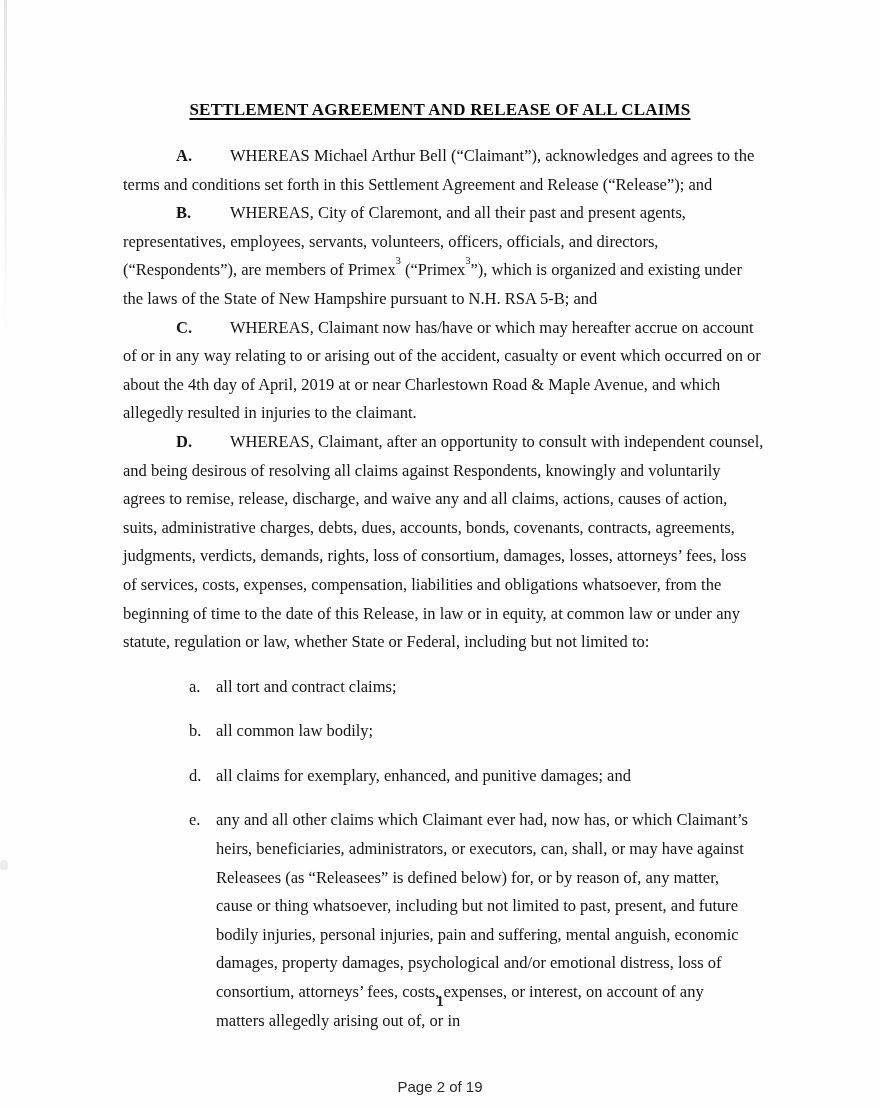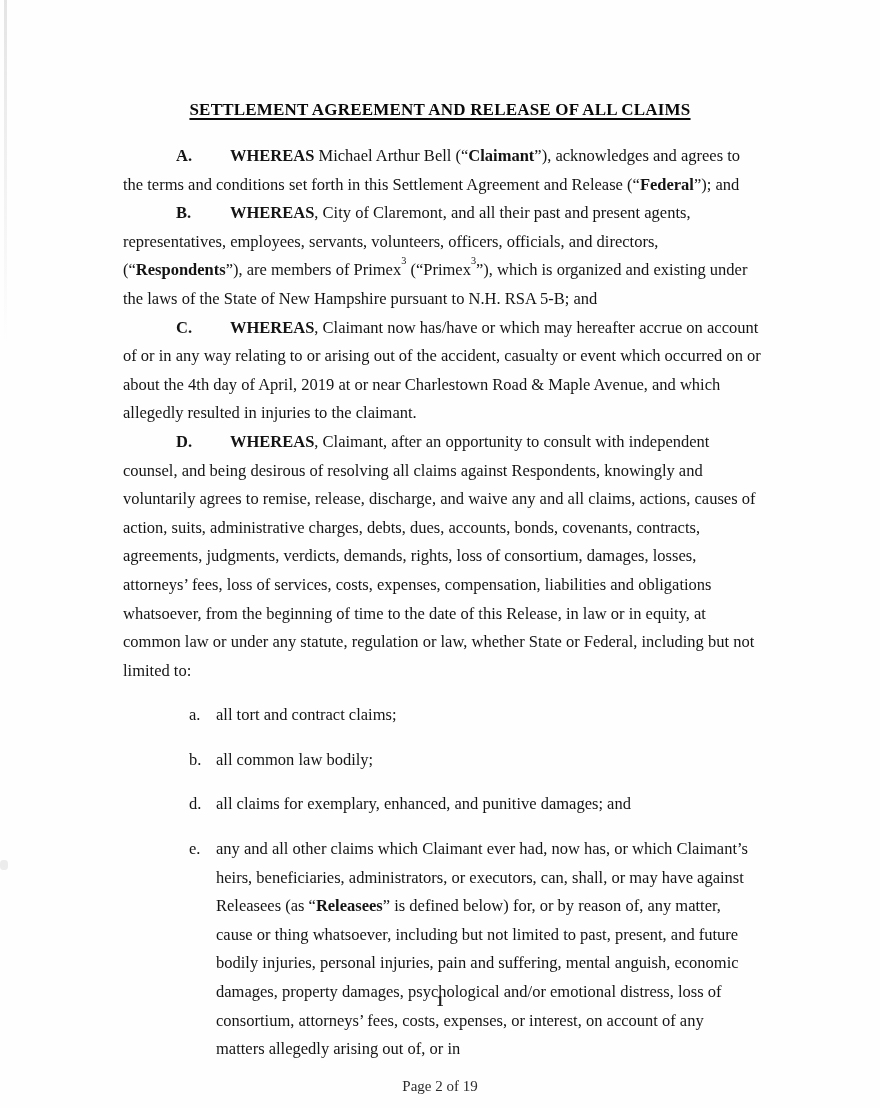--- a/index.html
+++ b/index.html
@@ -44,21 +44,21 @@
   .para{
     margin:0;
     text-indent:53px;
   }
   .plabel{
     display:inline-block;
     min-width:54px;
     font-weight:bold;
     text-indent:0;
   }
-  .b{font-weight:bold;}
+  .b{font-weight:normal;}
   sup.s3{
     font-size:.62em;
     line-height:0;
     position:relative;
     top:-.45em;
   }
   .li{
     margin:16px;
     padding-left:77px;
     text-indent:-27px;
@@ -73,37 +73,37 @@
     top:993px;left:0;width:100%;
     text-align:center;
     font-size:15px;
     font-weight:bold;
     color:#1c1c1c;
   }
   .pdf-footer{
     position:absolute;
     top:1078px;left:0;width:100%;
     text-align:center;
-    font-family:Liberation Serif, serif;
+    font-family:Liberation Sans, sans-serif;
     font-size:15px;
     color:#2b2b2b;
   }
 </style>
 </head>
 <body>
 
 <div class="sheet">
   <div class="scan-edge"></div>
   <div class="scan-smudge"></div>
 
   <h1 class="doc-title">SETTLEMENT AGREEMENT AND RELEASE OF ALL CLAIMS</h1>
 
   <div class="body-text">
     <div id="paragraphs">
-        <p class="para"><span class="plabel">A.</span><span class="b">WHEREAS</span><span> Michael Arthur Bell (“</span><span class="b">Claimant</span><span>”), acknowledges and agrees to the terms and conditions set forth in this Settlement Agreement and Release (“</span><span class="b">Federal</span><span>”); and</span></p>
+        <p class="para"><span class="plabel">A.</span><span class="b">WHEREAS</span><span> Michael Arthur Bell (“</span><span class="b">Claimant</span><span>”), acknowledges and agrees to the terms and conditions set forth in this Settlement Agreement and Release (“</span><span class="b">Release</span><span>”); and</span></p>
         <p class="para"><span class="plabel">B.</span><span class="b">WHEREAS</span><span>, City of Claremont, and all their past and present agents, representatives, employees, servants, volunteers, officers, officials, and directors, (“</span><span class="b">Respondents</span><span>”), are members of Primex</span><sup class="s3">3</sup><span> (“Primex</span><sup class="s3">3</sup><span>”), which is organized and existing under the laws of the State of New Hampshire pursuant to N.H. RSA 5-B; and</span></p>
         <p class="para"><span class="plabel">C.</span><span class="b">WHEREAS</span><span>, Claimant now has/have or which may hereafter accrue on account of or in any way relating to or arising out of the accident, casualty or event which occurred on or about the 4th day of April, 2019 at or near Charlestown Road &amp; Maple Avenue, and which allegedly resulted in injuries to the claimant.</span></p>
         <p class="para"><span class="plabel">D.</span><span class="b">WHEREAS</span><span>, Claimant, after an opportunity to consult with independent counsel, and being desirous of resolving all claims against Respondents, knowingly and voluntarily agrees to remise, release, discharge, and waive any and all claims, actions, causes of action, suits, administrative charges, debts, dues, accounts, bonds, covenants, contracts, agreements, judgments, verdicts, demands, rights, loss of consortium, damages, losses, attorneys’ fees, loss of services, costs, expenses, compensation, liabilities and obligations whatsoever, from the beginning of time to the date of this Release, in law or in equity, at common law or under any statute, regulation or law, whether State or Federal, including but not limited to:</span></p>
       </div>
     <div id="claims-list">
         <div class="li"><span class="marker">a.</span><span>all tort and contract claims;</span></div>
         <div class="li"><span class="marker">b.</span><span>all common law bodily;</span></div>
         <div class="li"><span class="marker">d.</span><span>all claims for exemplary, enhanced, and punitive damages; and</span></div>
         <div class="li"><span class="marker">e.</span><span>any and all other claims which Claimant ever had, now has, or which Claimant’s heirs, beneficiaries, administrators, or executors, can, shall, or may have against Releasees (as “</span><span class="b">Releasees</span><span>” is defined below) for, or by reason of, any matter, cause or thing whatsoever, including but not limited to past, present, and future bodily injuries, personal injuries, pain and suffering, mental anguish, economic damages, property damages, psychological and/or emotional distress, loss of consortium, attorneys’ fees, costs, expenses, or interest, on account of any matters allegedly arising out of, or in</span></div>
       </div>

